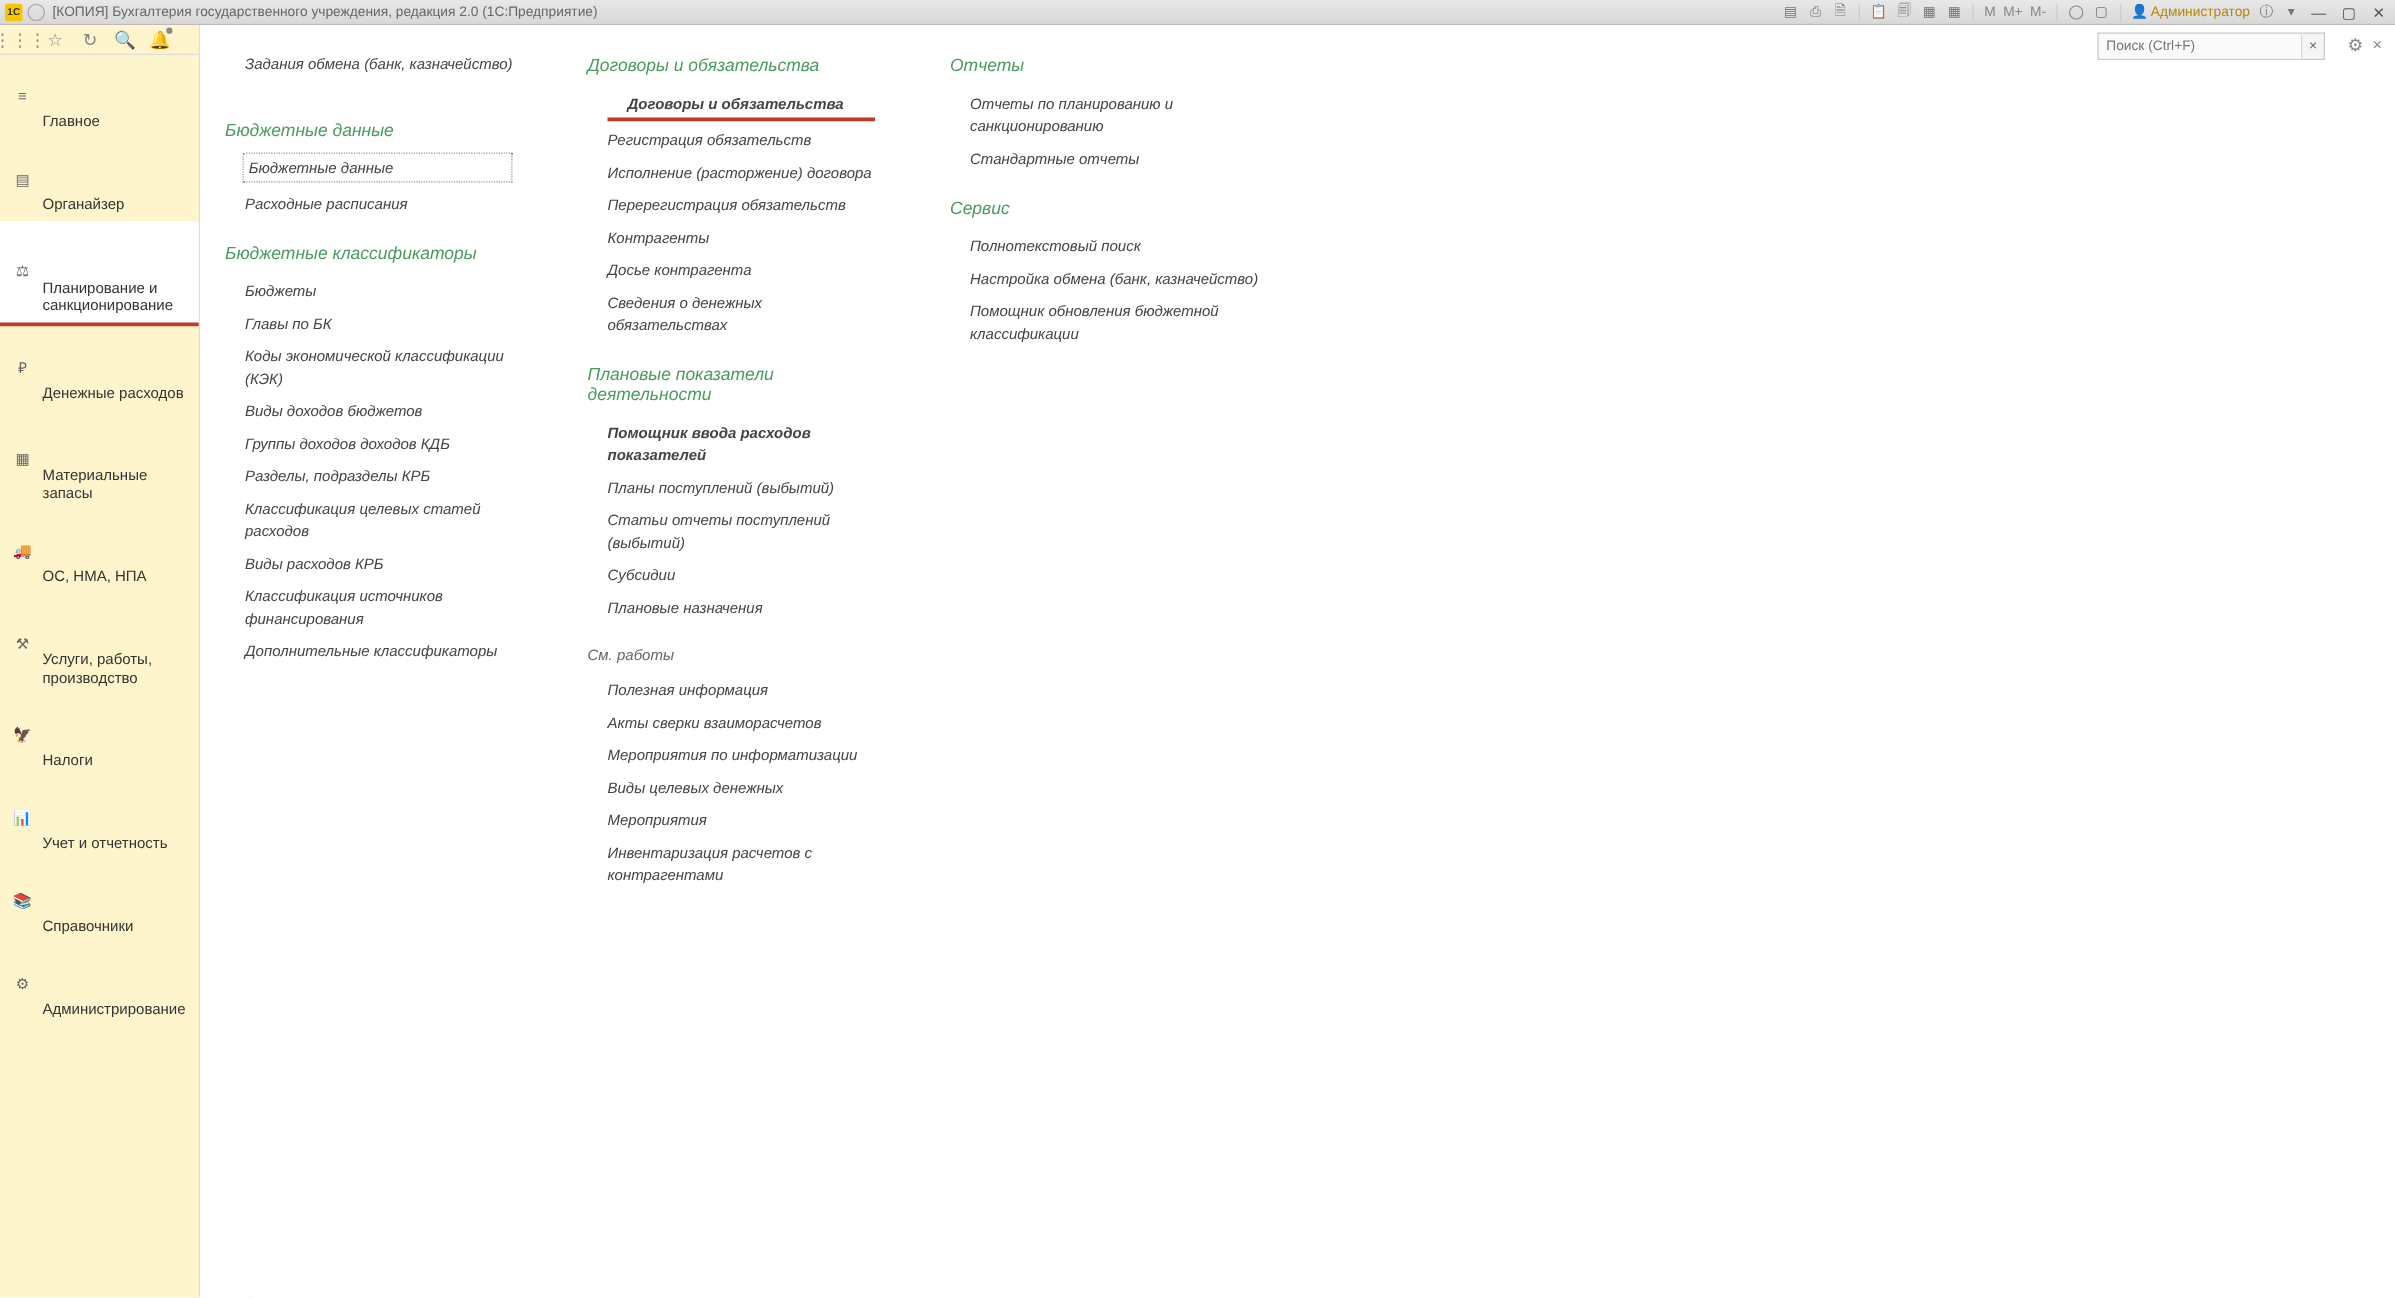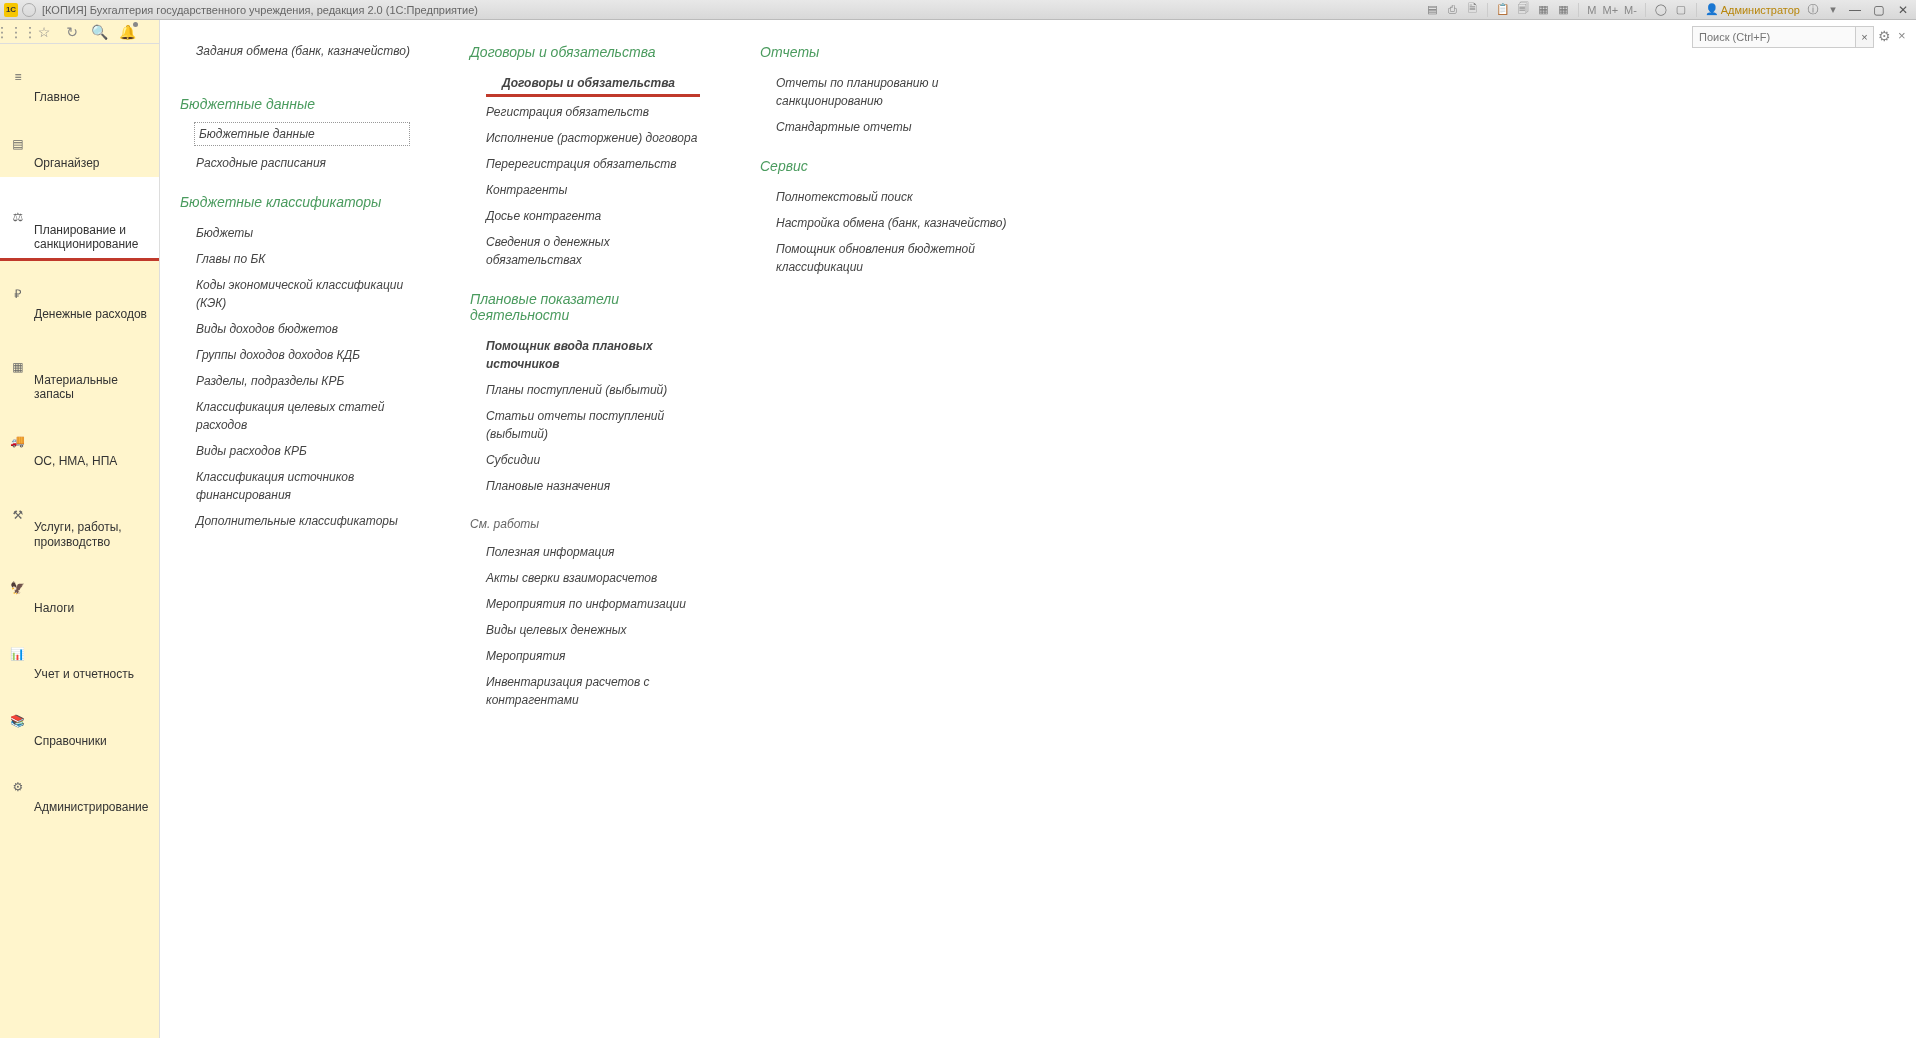--- a/index.html
+++ b/index.html
@@ -29,21 +29,21 @@
 
 
 .sidebar { width: 160px; background: #fff5cc; border-right: 1px solid #ddd; padding-top: 0; }
 .sidebar-item { display: flex; align-items: center; padding: 6px 10px; cursor: pointer; color: #333; font-size: 12px; gap: 8px; min-height: 28px; }
 .sidebar-item.active { background: #fff; border-bottom: 3px solid #c0392b; }
 .sidebar-item .sb-icon { width: 16px; height: 16px; display: flex; align-items: center; justify-content: center; color: #666; flex-shrink: 0; }
 .sidebar-item .sb-label { line-height: 1.2; margin-top: 40px; }
 
 
 .content-wrap { flex: 1; background: #fff; display: flex; flex-direction: column; position: relative; }
-.search-wrap { position: absolute; top: 6px; right: 42px; display: flex; align-items: center; }
+.search-wrap { position: absolute; top: 6px; right: 56px; display: flex; align-items: center; }
 .search-input { width: 164px; height: 22px; border: 1px solid #ccc; padding: 0 6px; font-size: 11px; color: #999; background: #fafafa; }
 .search-clear { width: 18px; height: 22px; border: 1px solid #ccc; border-left: none; background: #f5f5f5; cursor: pointer; display: flex; align-items: center; justify-content: center; font-size: 11px; color: #666; }
 .settings-gear { position: absolute; top: 8px; right: 22px; width: 16px; height: 16px; cursor: pointer; color: #888; font-size: 14px; }
 .close-x { position: absolute; top: 8px; right: 4px; width: 14px; height: 14px; cursor: pointer; color: #888; font-size: 13px; }
 
 .content { padding: 24px 20px; display: flex; gap: 60px; font-style: italic; }
 .col { display: flex; flex-direction: column; }
 .col1 { width: 230px; }
 .col2 { width: 230px; }
 .col3 { width: 260px; }
@@ -187,21 +187,21 @@
         <div class="section-title" style="margin-top:0">Договоры и обязательства</div>
         <span class="link-item bold underlined">Договоры и обязательства</span>
         <div class="link-item">Регистрация обязательств</div>
         <div class="link-item">Исполнение (расторжение) договора</div>
         <div class="link-item">Перерегистрация обязательств</div>
         <div class="link-item">Контрагенты</div>
         <div class="link-item">Досье контрагента</div>
         <div class="link-item">Сведения о денежных обязательствах</div>
 
         <div class="section-title">Плановые показатели деятельности</div>
-        <div class="link-item bold">Помощник ввода плановых источников</div>
+        <div class="link-item bold">Помощник ввода расходов показателей</div>
         <div class="link-item">Планы поступлений (выбытий)</div>
         <div class="link-item">Статьи отчеты поступлений (выбытий)</div>
         <div class="link-item">Субсидии</div>
         <div class="link-item">Плановые назначения</div>
 
         <div class="section-subtitle">См. работы</div>
         <div class="link-item">Полезная информация</div>
         <div class="link-item">Акты сверки взаиморасчетов</div>
         <div class="link-item">Мероприятия по информатизации</div>
         <div class="link-item">Виды целевых денежных</div>

